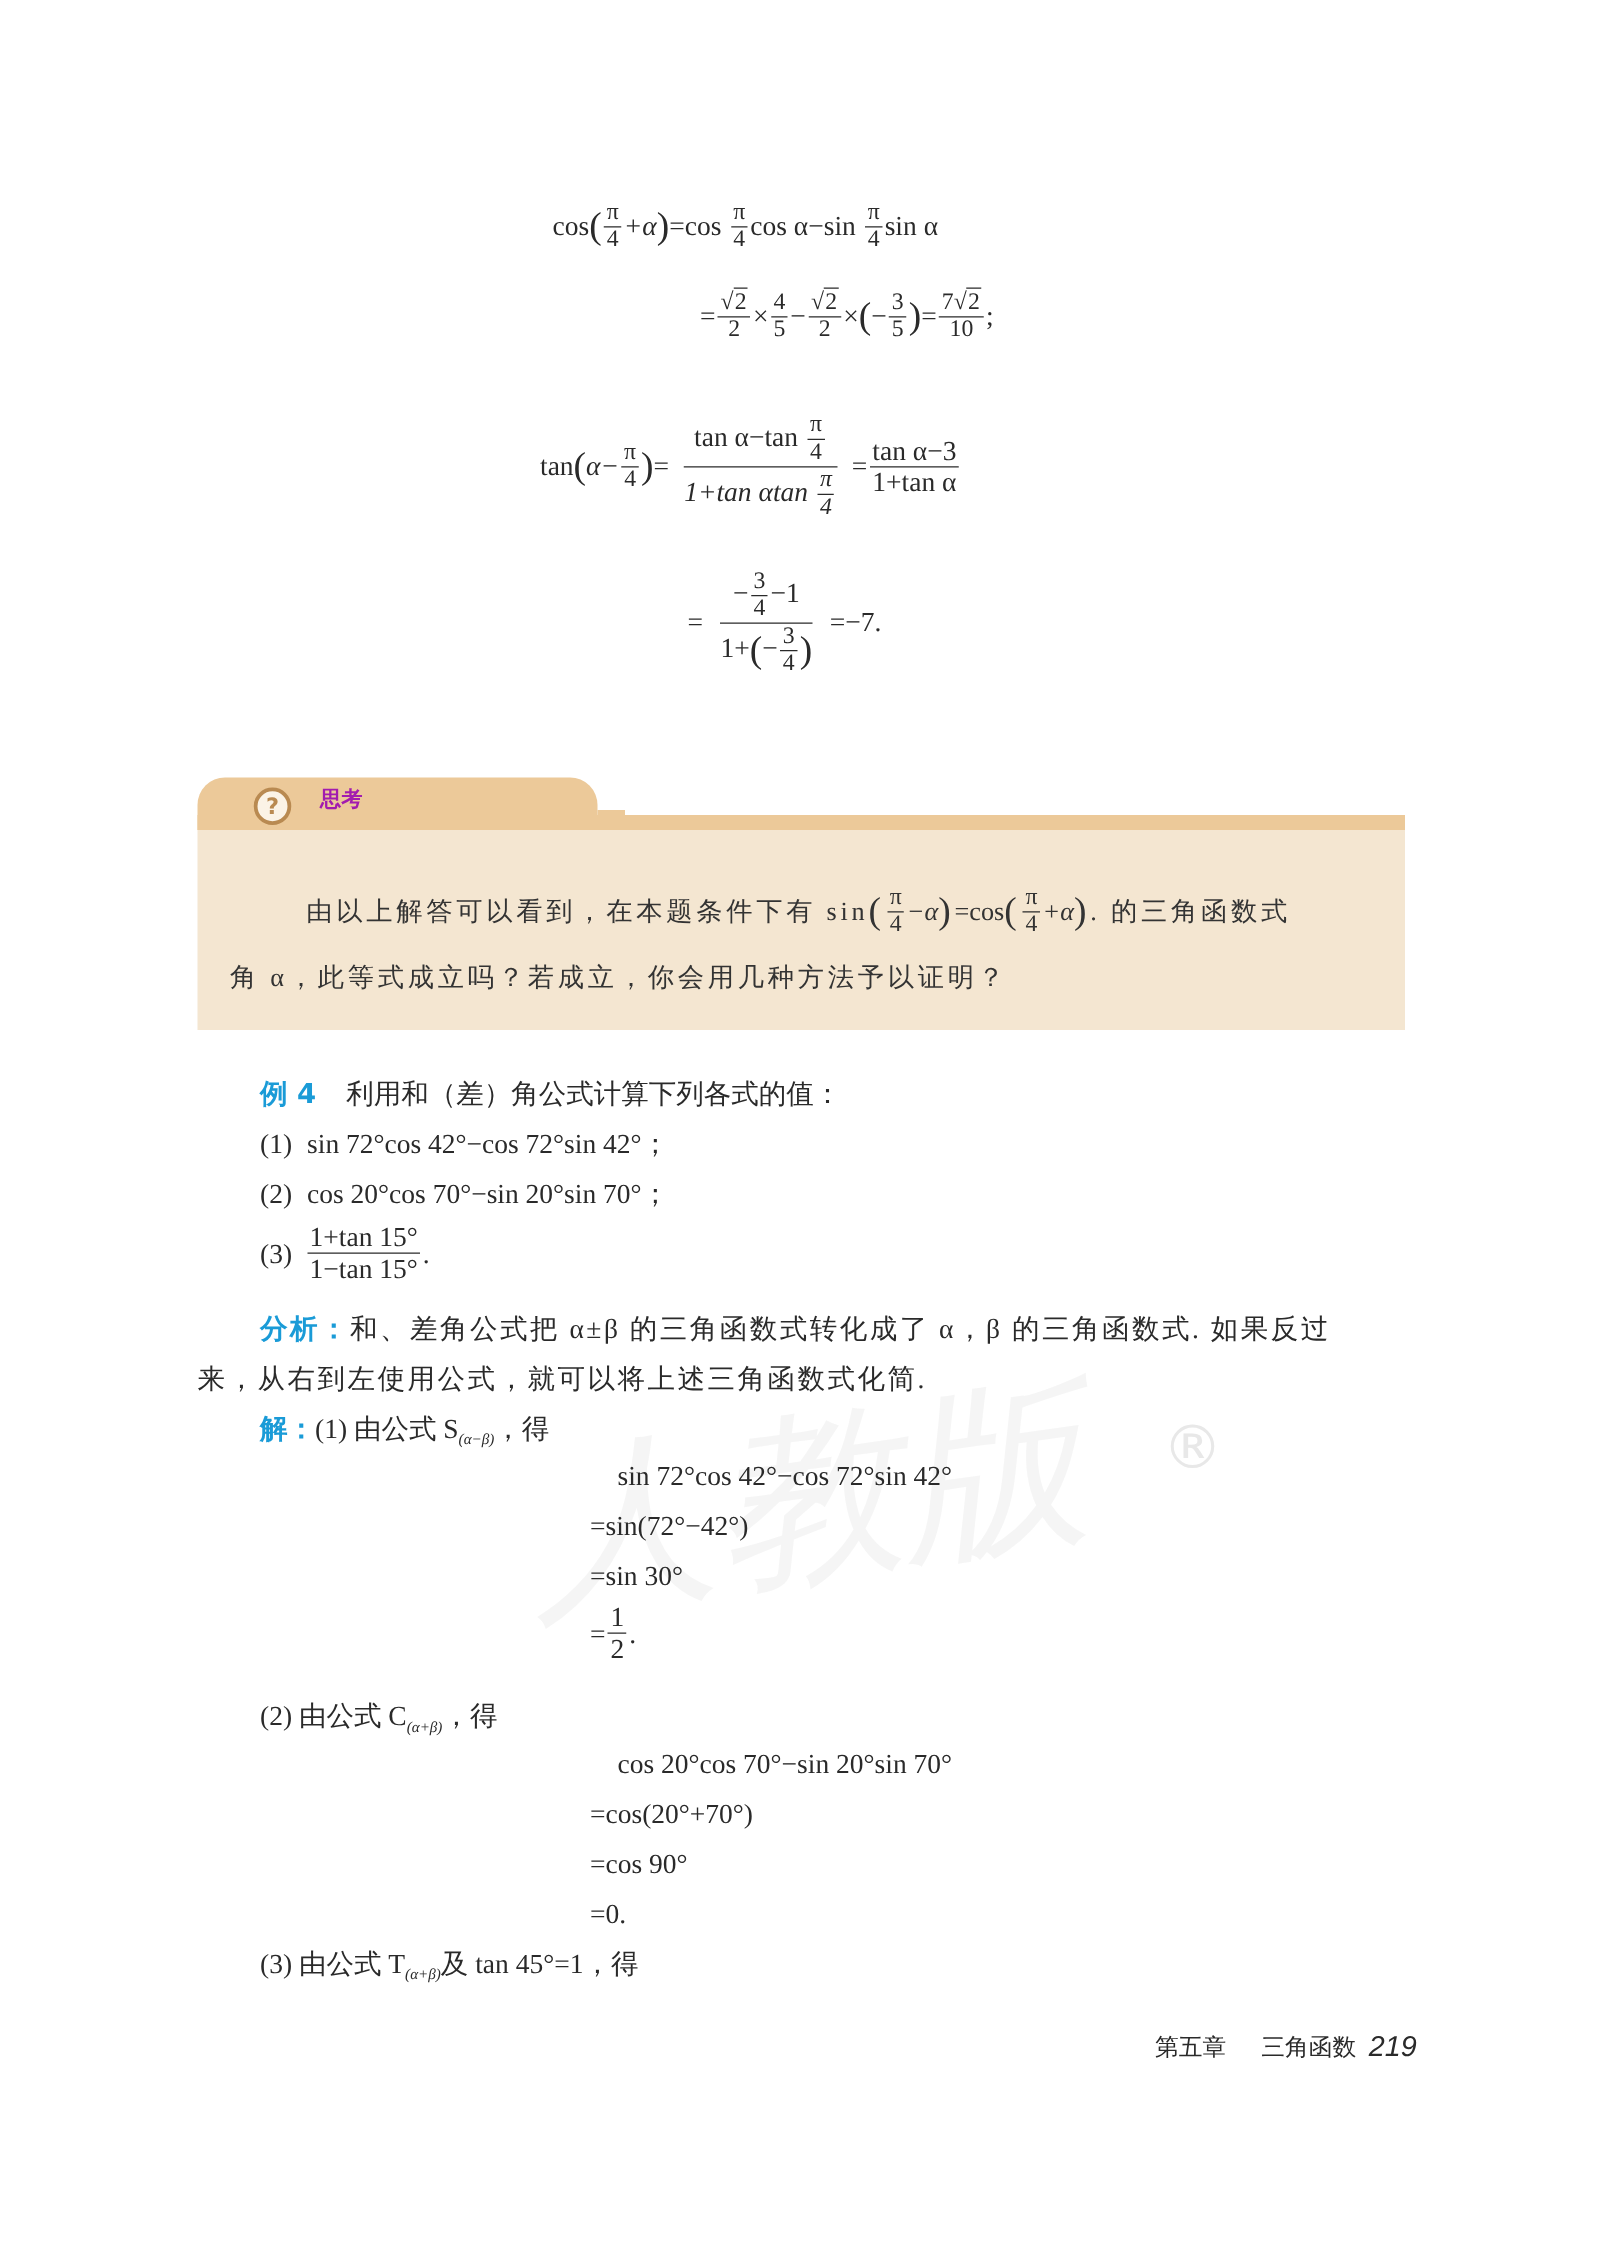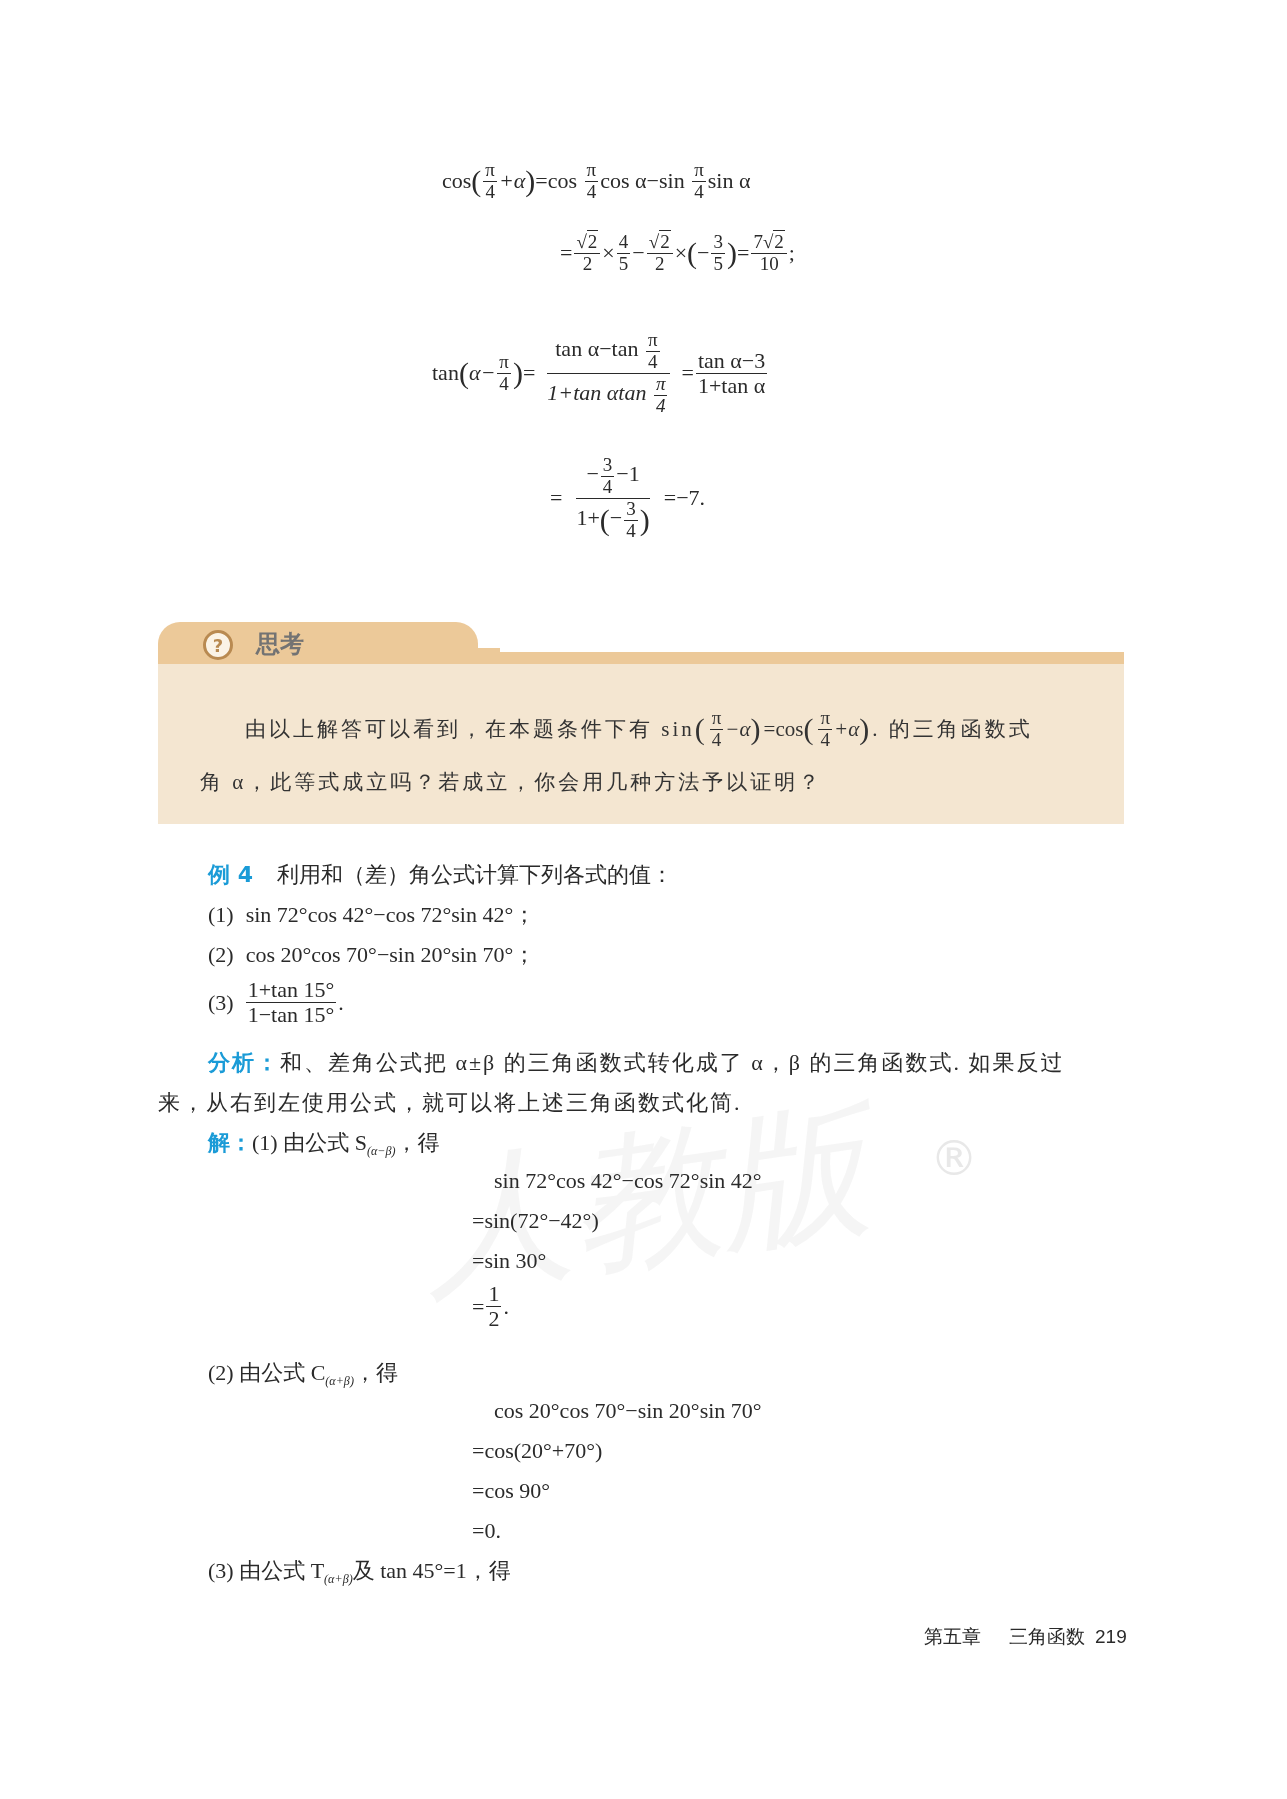--- a/index.html
+++ b/index.html
@@ -22,21 +22,21 @@
   
   .think-tab { left:158px; top:622px; width:320px; height:42px; background:#ecc999;
                border-radius:22px 22px 0 0; }
   .think-tab::after { content:""; position:absolute; right:-22px; bottom:0; width:22px; height:16px; background:#ecc999; }
   .think-bar { left:158px; top:652px; width:966px; height:12px; background:#ecc999; }
   .think-body { left:158px; top:664px; width:966px; height:160px; background:#f4e6d1; }
   .think-icon { left:203px; top:630px; width:30px; height:30px; border-radius:50%;
                 border:3px solid #b98a51; background:#fbf3e6; box-sizing:border-box;
                 display:flex; align-items:center; justify-content:center;
                 font-family:"DejaVu Sans",sans-serif; font-weight:bold; font-size:18px; color:#b98a51; }
-  .think-title { left:256px; top:628px; font-size:24px; color:#737373; font-weight:bold; }
+  .think-title { left:256px; top:628px; font-size:17px; color:#a21caf; font-weight:bold; }
   .think-text { font-size:21px; letter-spacing:3px; color:#333; }
 
   .blue { color:#1a9bd7; font-weight:bold; }
   .txt { font-size:22px; white-space:nowrap; }
   .footer { font-size:19px; }
   .watermark { color:#efefef; }
 </style>
 </head>
 <body>
 
@@ -160,21 +160,21 @@
   <span style="letter-spacing:0;">=cos</span>
   <span class="paren">(</span>
   <span class="frac sm" style="letter-spacing:0;">
       <span class="num">π</span>
       <span>4</span>
     </span>
   <span class="it" style="letter-spacing:0;">+α</span>
   <span class="paren">)</span>
   <span>. 的三角函数式</span>
 </div>
-<div class="abs think-text" style="left:200px; top:768px;">角 α，此等式成立吗？若成立，你会用几种方法予以证明？</div>
+<div class="abs think-text" style="left:184px; top:768px;">角 α，此等式成立吗？若成立，你会用几种方法予以证明？</div>
 
 <div class="abs txt row" style="left:208px; top:860px;">
   <span class="blue cjk" style="margin-right:24px;">例 4</span>
   <span>利用和（差）角公式计算下列各式的值：</span>
 </div>
 <div class="abs txt row" style="left:208px; top:900px;">
   <span style="margin-right:12px;">(1)</span>
   <span>sin 72°cos 42°−cos 72°sin 42°；</span>
 </div>
 <div class="abs txt row" style="left:208px; top:940px;">
@@ -218,14 +218,14 @@
 <div class="abs txt" style="left:472px; top:1478px;">=cos 90°</div>
 <div class="abs txt" style="left:472px; top:1518px;">=0.</div>
 
 <div class="abs txt" style="left:208px; top:1556px;">
   <span>(3) 由公式 T</span><span class="sub">(α+β)</span><span>及 tan 45°=1，得</span>
 </div>
 
 <div class="abs footer row cjk" style="left:924px; top:1624px;">
   <span style="margin-right:28px;">第五章</span>
   <span style="margin-right:10px;">三角函数</span>
-  <span style="font-family:'Liberation Sans',sans-serif; font-size:19px;">219</span>
+  <span style="font-family:'Liberation Sans',sans-serif; font-size:23px;font-style:italic;">219</span>
 </div>
 
 </body></html>

